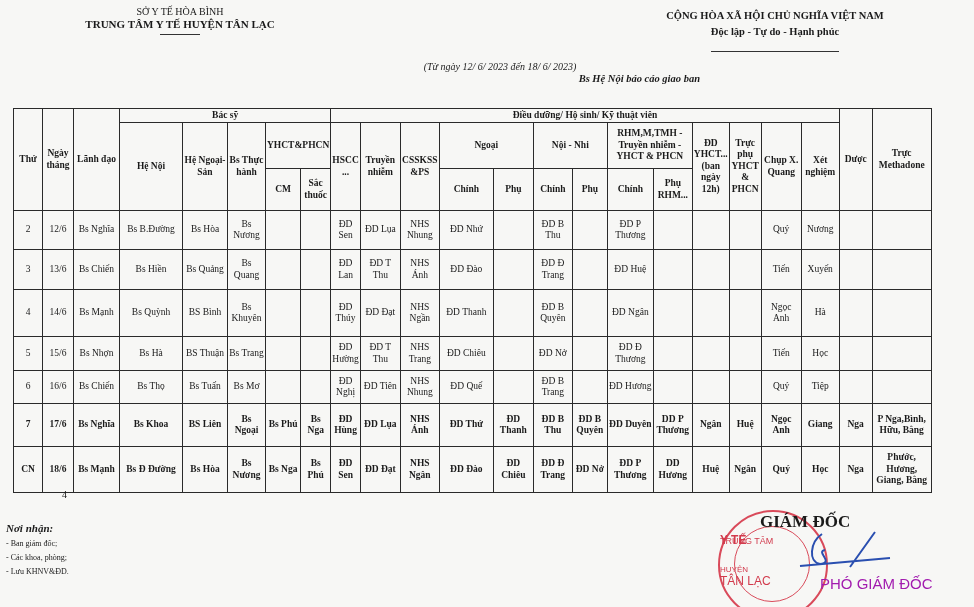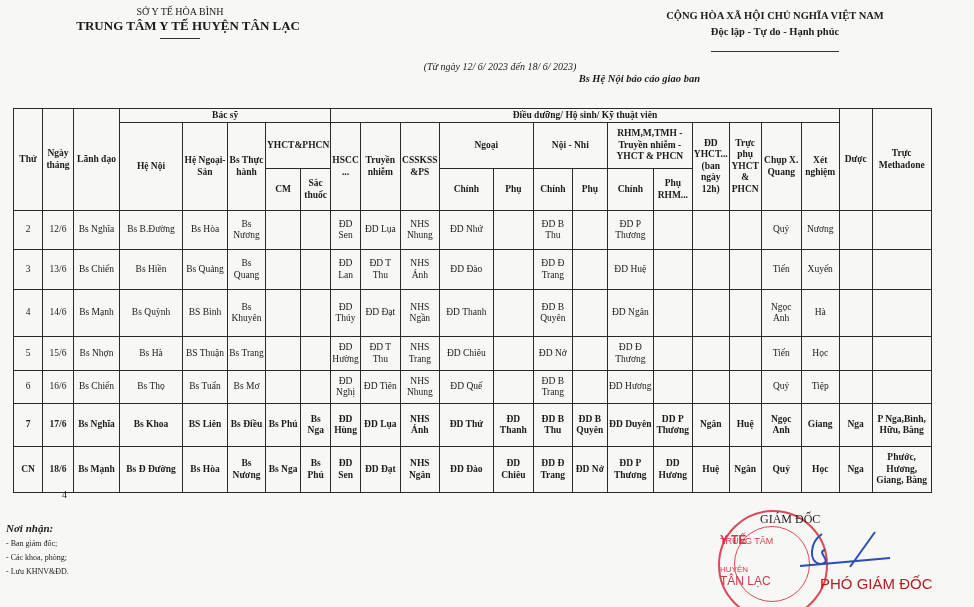--- a/index.html
+++ b/index.html
@@ -6,21 +6,21 @@
   body {
     width:974px; height:607px; overflow:hidden;
     background:#f7f7f5;
     font-family:"Liberation Serif", "DejaVu Serif", serif;
     color:#1a1a1a;
     position:relative;
   }
   .abs { position:absolute; }
   .hdr-left { left:60px; top:6px; width:240px; text-align:center; }
   .hdr-left .l1 { font-size:10px; }
-  .hdr-left .l2 { font-size:13px; font-weight:bold; margin-top:1px;text-align:right; }
+  .hdr-left .l2 { font-size:11px; font-weight:bold; margin-top:1px; }
   .hdr-left .rule { width:40px; height:1px; background:#333; margin:4px auto 0; }
   .hdr-right { left:640px; top:10px; width:270px; text-align:center; }
   .hdr-right .l1 { font-size:10.5px; font-weight:bold; }
   .hdr-right .l2 { font-size:10.5px; font-weight:bold; margin-top:1px; display:inline-block; border-bottom:1px solid #333; padding-bottom:14px; }
   .title { left:300px; top:60px; width:400px; text-align:center; }
   .title .t1 { font-size:13.5px; font-weight:bold; }
   .title .t2 { font-size:10px; font-style:italic; margin-top:1px; }
   .title .t3 { font-size:10.5px; font-weight:bold; font-style:italic; margin-top:1px;text-align:right; }
 
   table.sched {
@@ -34,25 +34,25 @@
     padding:0 1px; line-height:1.2;
     overflow:hidden;
   }
   table.sched th { font-weight:bold; font-size:9.5px; }
   table.sched tr.bold td { font-weight:bold; }
 
   .page-num { left:62px; top:489px; font-size:10px; }
   .recv { left:6px; top:522px; }
   .recv .h { font-size:11px; font-weight:bold; font-style:italic; }
   .recv .it { font-size:8px; margin-top:5px; }
-  .sign { left:760px; top:512px; font-size:12px; font-weight:normal; }
+  .sign { left:760px; top:512px; font-size:17px; font-weight:bold; }
   .stamp { left:718px; top:510px; width:106px; height:106px; border-radius:50%; border:2px solid #d94a5a; }
   .stamp .inner { position:absolute; left:14px; top:14px; width:74px; height:74px; border-radius:50%; border:1.5px solid #d94a5a; }
   .stamp .txt { position:absolute; left:0; width:106px; text-align:left; color:#d23a4c; font-family:"Liberation Sans", sans-serif; }
-  .pgd { left:820px; top:575px; color:#b91c1c; font-family:"Liberation Sans", sans-serif; font-size:15px; }
+  .pgd { left:820px; top:575px; color:#a21caf; font-family:"Liberation Sans", sans-serif; font-size:15px; }
   .sig { left:780px; top:522px; }
 </style>
 </head>
 <body>
 
 <div class="abs hdr-left">
   <div class="l1">SỞ Y TẾ HÒA BÌNH</div>
   <div class="l2">TRUNG TÂM Y TẾ HUYỆN TÂN LẠC</div>
   <div class="rule"></div>
 </div>
@@ -255,21 +255,21 @@
         <td>Tiệp</td>
         <td></td>
         <td></td>
       </tr>
       <tr class="bold" style="height: 43px;">
         <td>7</td>
         <td>17/6</td>
         <td>Bs Nghĩa</td>
         <td>Bs Khoa</td>
         <td>BS Liên</td>
-        <td>Bs Điều</td>
+        <td>Bs Ngoại</td>
         <td>Bs Phú</td>
         <td>Bs Nga</td>
         <td>ĐD Hùng</td>
         <td>ĐD Lụa</td>
         <td>NHS Ánh</td>
         <td>ĐD Thứ</td>
         <td>ĐD Thanh</td>
         <td>ĐD B Thu</td>
         <td>ĐD B Quyên</td>
         <td>ĐD Duyên</td>

